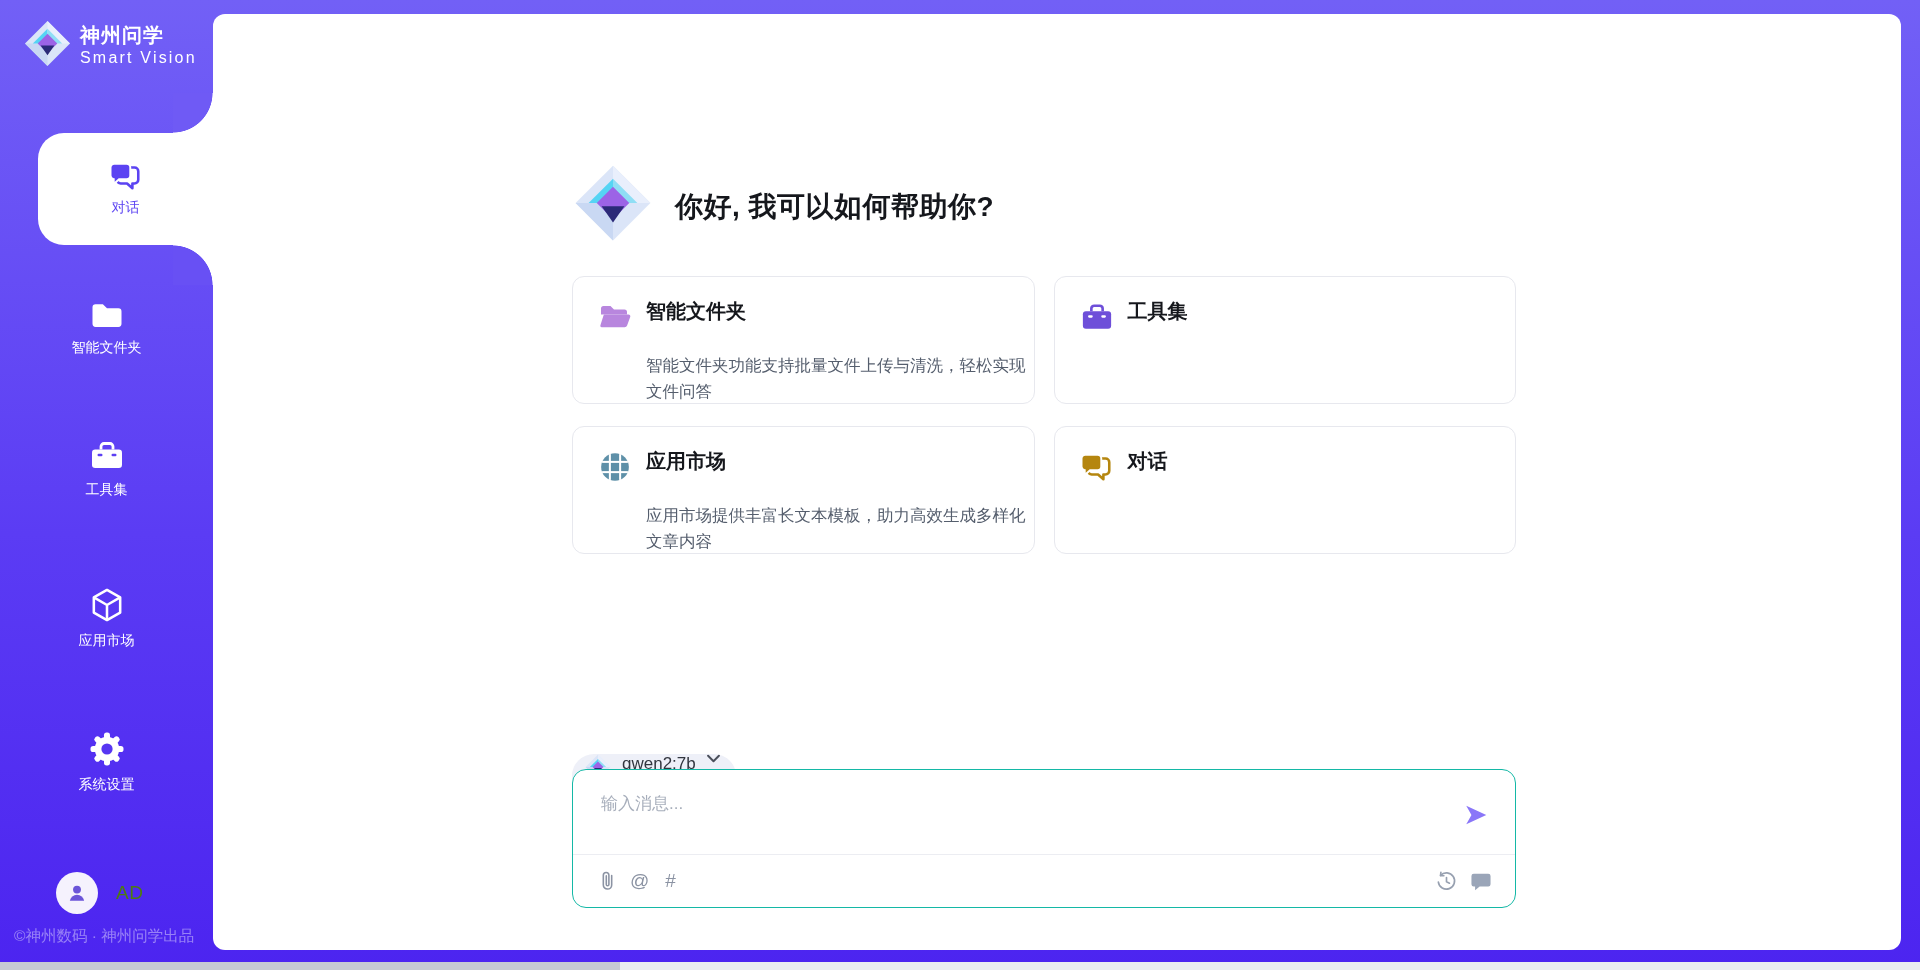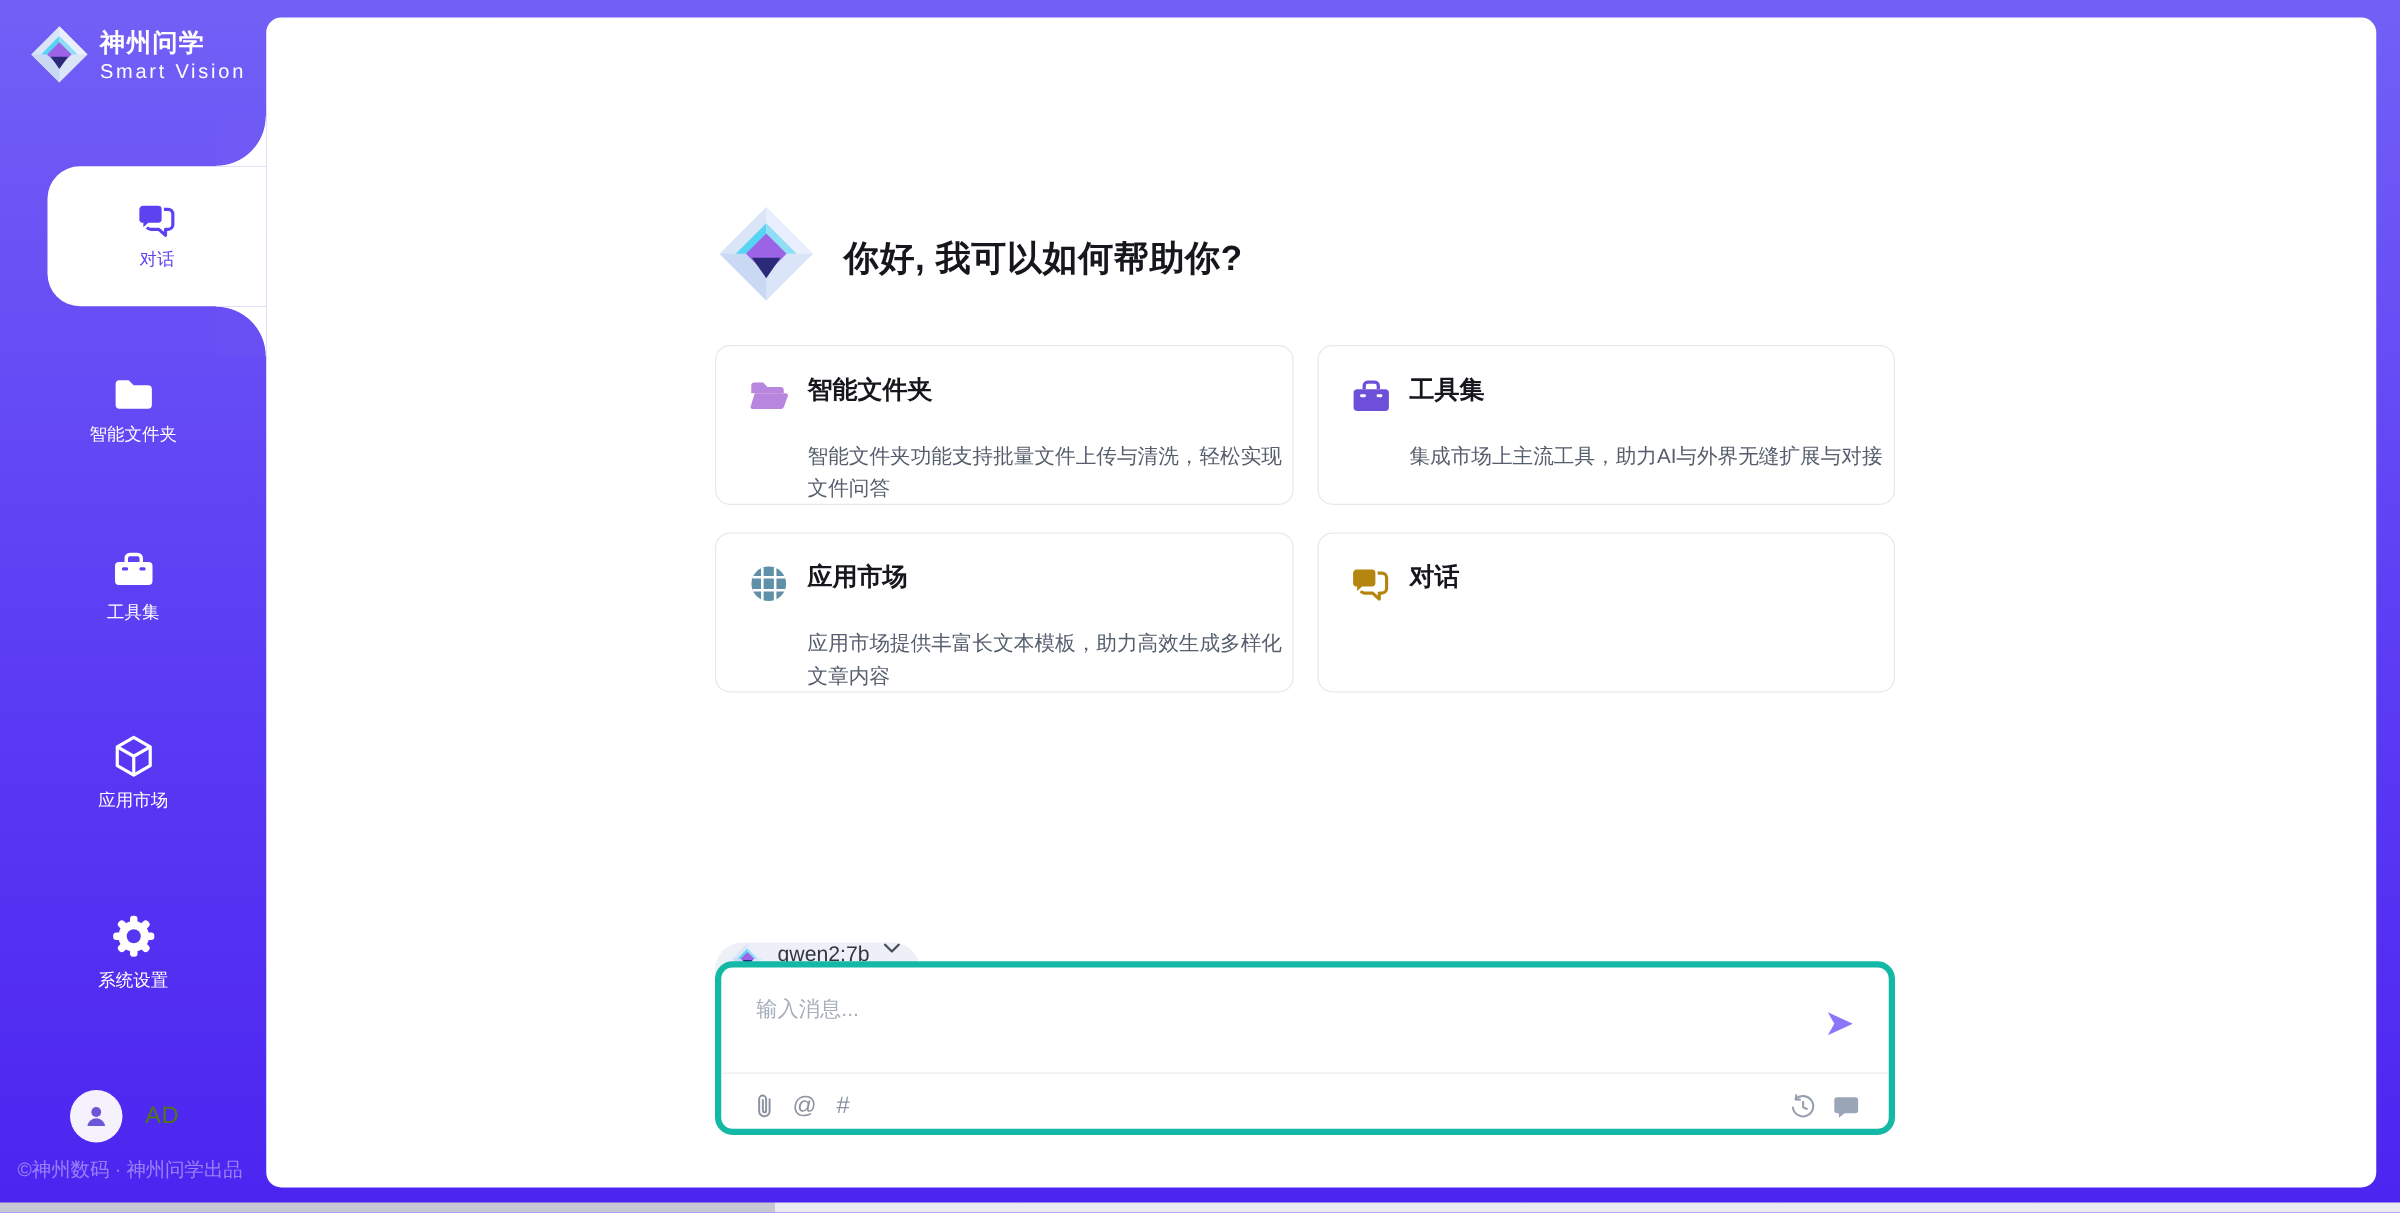--- a/index.html
+++ b/index.html
@@ -47,21 +47,21 @@
   .card-icon { position:absolute; left:26px; top:24px; width:32px; height:32px; }
   .card-title { position:absolute; left:73px; top:21px; font-size:20px; font-weight:700; color:#15171c; }
   .card-desc { position:absolute; left:73px; top:56px; width:384px; font-size:16.5px; line-height:1.55; color:#555e6d;margin-top:20px; }
 
   .model-pill { position:absolute; left:359px; top:692px; height:44px; padding:0 16px 0 13px;
     display:inline-flex; align-items:flex-start; gap:11px; background:#eef0f8; border-radius:22px; cursor:pointer;margin-top:48px; }
   .model-pill .logo { width:26px; height:26px; }
   .model-name { font-size:17px; color:#32363f; }
 
   .composer { position:absolute; left:359px; top:755px; width:944px; height:139px;
-    background:#fff; border:5px solid #14b8a6; border-radius:14px; }
+    background:#fff; border:1px solid #14b8a6; border-radius:14px; }
   .composer textarea { position:absolute; left:28px; top:22px; width:800px; height:52px;
     border:none; outline:none; resize:none; font-size:17px; color:#333; font-family:inherit; background:transparent; }
   .composer textarea::placeholder { color:#a7aebb; }
   .send-btn { position:absolute; right:26px; top:32px; width:26px; height:26px; cursor:pointer; }
   .composer-divider { position:absolute; left:0; right:0; top:84px; border-top:1px solid #ecedf2; }
   .tools-left { position:absolute; left:28px; top:85px; height:52px; display:flex; align-items:center; gap:16px; }
   .tools-right { position:absolute; right:24px; top:85px; height:52px; display:flex; align-items:center; gap:14px; }
   .tool { color:#8b93a3; font-size:19px; display:flex; align-items:center; cursor:pointer; }
 
   .bottom-strip-left  { position:absolute; left:0; bottom:0; width:620px; height:8px; background:#c6c9d4; }
@@ -175,21 +175,20 @@
     </div>
 
     <div class="card">
       <svg class="card-icon" viewBox="0 0 34 30">
         <path d="M11,9 v-3 a3,3 0 0 1 3,-3 h6 a3,3 0 0 1 3,3 v3" fill="none" stroke-width="2.8" stroke="#6e4fd9"></path>
         <rect x="2" y="9" width="30" height="18.5" rx="3.2" fill="#6e4fd9"></rect>
         <rect x="7.5" y="13.2" width="5" height="2.6" rx="1.2" fill="#fff"></rect>
         <rect x="21.5" y="13.2" width="5" height="2.6" rx="1.2" fill="#fff"></rect>
       </svg>
       <div class="card-title">工具集</div>
-      <div class="card-desc">集成市场上主流工具，助力AI与外界无缝扩展与对接</div>
     </div>
 
     <div class="card">
       <svg class="card-icon" viewBox="0 0 30 30">
         <circle cx="15" cy="15" r="13" fill="#5e90a8"></circle>
         <g stroke="#fff" stroke-width="1.9">
           <line x1="10.2" y1="2.9" x2="10.2" y2="27.1"></line>
           <line x1="19.8" y1="2.9" x2="19.8" y2="27.1"></line>
           <line x1="2.9" y1="10.2" x2="27.1" y2="10.2"></line>
           <line x1="2.9" y1="19.8" x2="27.1" y2="19.8"></line>

